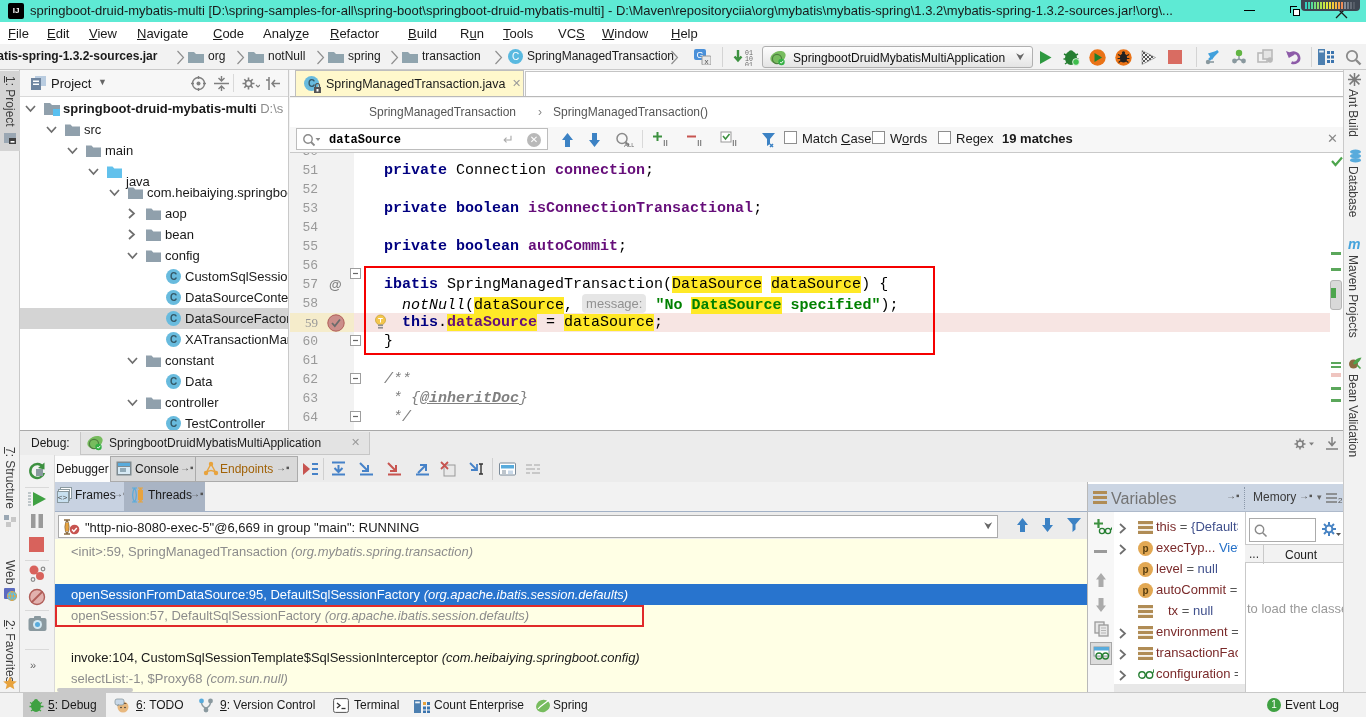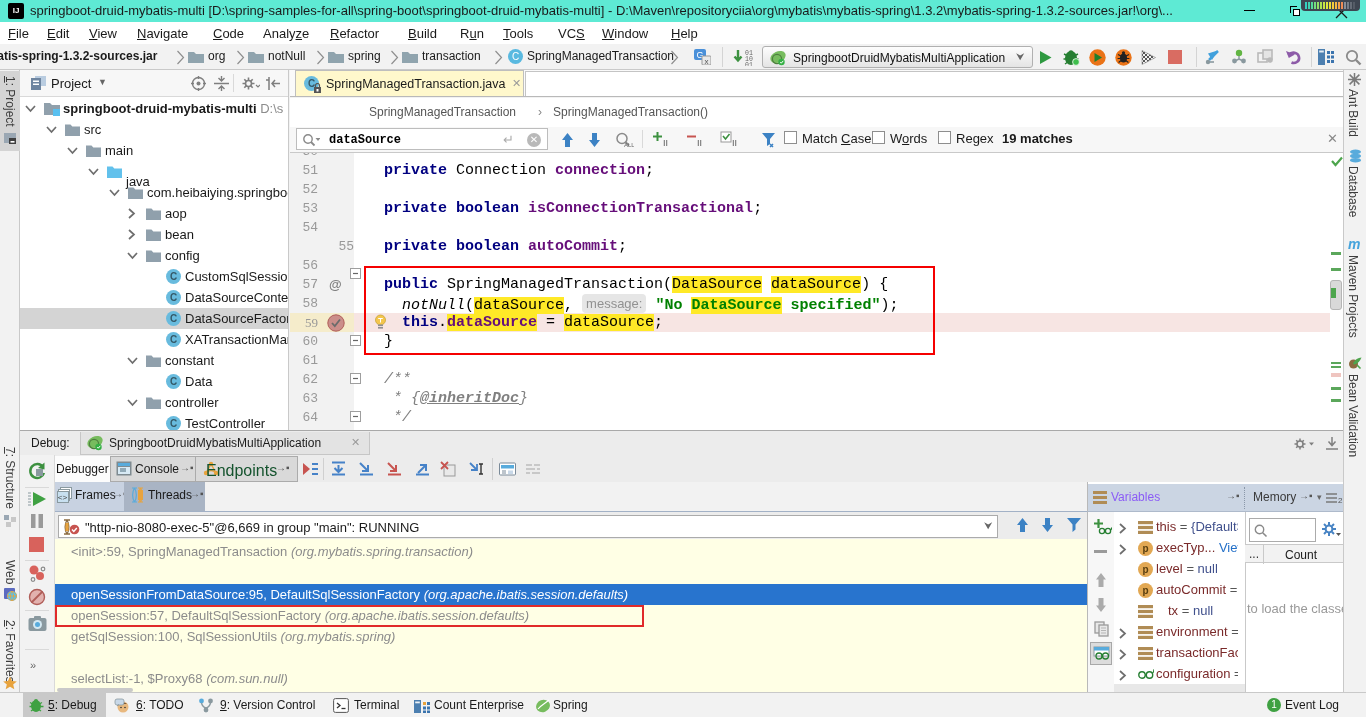--- a/index.html
+++ b/index.html
@@ -396,34 +396,34 @@
 <div class="abs" id="codearea" style="left:290px;top:153px;width:1040px;height:277px;background:#fff;overflow:hidden;">
   <div class="abs" style="left:0;top:0;width:64px;height:277px;background:#F2F2F2;"></div>
 
   <div class="abs" style="left:0;top:160px;width:64px;height:19px;background:#F5ECCB;"></div>
   <div class="abs" style="left:64px;top:160px;width:976px;height:19px;background:#F7E5E3;"></div>
   <div class="lnum" style="top:-11px;">50</div>
   <div class="lnum" style="top:8px;">51</div>
   <div class="lnum" style="top:27px;">52</div>
   <div class="lnum" style="top:46px;">53</div>
   <div class="lnum" style="top:65px;">54</div>
-  <div class="lnum" style="top:84px;margin-left:36px;">55</div>
+  <div class="lnum" style="top:84px;">55</div>
   <div class="lnum" style="top:103px;">56</div>
   <div class="lnum" style="top:122px;">57</div>
   <div class="lnum" style="top:141px;">58</div>
   <div class="lnum" style="top:160px;font-family:Liberation Serif, serif;">59</div>
   <div class="lnum" style="top:179px;">60</div>
   <div class="lnum" style="top:198px;">61</div>
   <div class="lnum" style="top:217px;">62</div>
   <div class="lnum" style="top:236px;">63</div>
   <div class="lnum" style="top:255px;">64</div>
   <div class="codeline" style="top:46px;">    <span class="kw">private</span> <span class="kw">boolean</span> <span class="fld">isConnectionTransactional</span>;</div>
   <div class="codeline" style="top:8px;">    <span class="kw">private</span> Connection <span class="fld">connection</span>;</div>
   <div class="codeline" style="top:84px;">    <span class="kw">private</span> <span class="kw">boolean</span> <span class="fld">autoCommit</span>;</div>
-  <div class="codeline" style="top:122px;">    <span class="kw">public</span> SpringManagedTransaction(<span class="hl">DataSource</span> <span class="hl">dataSource</span>) {</div>
+  <div class="codeline" style="top:122px;">    <span class="kw">ibatis</span> SpringManagedTransaction(<span class="hl">DataSource</span> <span class="hl">dataSource</span>) {</div>
   <div class="codeline" style="top:141px;">      <i>notNull</i>(<span class="hl">dataSource</span>, <span style="display:inline-block;background:#E6E6E6;border-radius:4px;color:#919191;font-family:'Liberation Sans';font-size:13px;vertical-align:1px;padding:0 4px;">message:</span> <span class="str">"No <span class="hl">DataSource</span> specified"</span>);</div>
   <div class="codeline" style="top:160px;">      <span class="kw">this</span>.<span class="fld hl">dataSource</span> = <span class="hl">dataSource</span>;</div>
   <div class="codeline" style="top:179px;">    }</div>
   <div class="codeline" style="top:217px;"><span class="cmt">    /**</span></div>
   <div class="codeline" style="top:236px;"><span class="cmt">     * {<b style="text-decoration:underline;">@inheritDoc</b>}</span></div>
   <div class="codeline" style="top:255px;"><span class="cmt">     */</span></div>
 
   <div class="abs" style="left:39px;top:124px;color:#808080;font-size:13px;font-weight:bold;">@</div>
   <svg class="abs" style="left:37px;top:161px;" width="18" height="18">
       <circle cx="9" cy="9" r="8.2" fill="#CB8E8A" stroke="#B05D58" stroke-width="1"></circle>
@@ -561,21 +561,21 @@
       <path d="M4 8 h6 M4 10 h6" stroke="#4A6A7A" stroke-width="1"></path>
     </svg>
   <span class="abs" style="left:115px;top:31px;font-size:12px;color:#1a1a1a;">Console</span>
   <span class="abs" style="left:160px;top:31px;font-size:10px;color:#555;">→▪</span>
   <svg class="abs" style="left:183px;top:30px;" width="16" height="15">
       <circle cx="3" cy="12" r="2.2" fill="#E8A33D"></circle>
       <circle cx="13" cy="12" r="2.2" fill="#E8A33D"></circle>
       <circle cx="8" cy="3" r="2.2" fill="#E8A33D"></circle>
       <path d="M3 12 L8 3 L13 12 M3 12 Q8 7 13 12" stroke="#E8A33D" stroke-width="1.4" fill="none"></path>
     </svg>
-  <span class="abs" style="left:186px;top:31px;font-size:16px;color:#14532d;">Endpoints</span>
+  <span class="abs" style="left:200px;top:31px;font-size:12px;color:#a16207;">Endpoints</span>
   <span class="abs" style="left:256px;top:31px;font-size:10px;color:#555;">→▪</span>
   <svg class="abs" style="left:282px;top:30px;" width="17" height="16">
       <path d="M1 2 L8 8 L1 14 z" fill="#C75450"></path>
       <path d="M10 3 h6 M10 8 h6 M10 13 h6" stroke="#4682C8" stroke-width="2"></path>
     </svg>
   <div class="abs" style="left:303px;top:27px;width:1px;height:22px;background:#D0D0D0;"></div>
   <svg class="abs" style="left:310px;top:30px;" width="17" height="16">
       <path d="M2 1.5 h13" stroke="#4682C8" stroke-width="2"></path>
       <path d="M8.5 4 v6 M4.5 7 L8.5 11 L12.5 7" stroke="#4682C8" stroke-width="2" fill="none"></path>
       <path d="M2 13.5 h13" stroke="#4682C8" stroke-width="2"></path>
@@ -648,34 +648,34 @@
     </svg>
   <svg class="abs" style="left:1046px;top:86px;" width="16" height="16">
       <path d="M1 1 h14 l-5.5 6.5 v5 l-3 2.5 v-7.5 z" fill="#3C82C4"></path>
     </svg>
 
   <div class="abs" style="left:35px;top:108px;width:1032px;height:154px;background:#FFFFE5;font-size:13px;color:#8C8C8C;">
     <div class="abs" style="left:16px;top:5px;white-space:nowrap;">&lt;init&gt;:59, SpringManagedTransaction <i>(org.mybatis.spring.transaction)</i></div>
     <div class="abs" style="left:0;top:44.5px;width:1032px;height:21.5px;background:#2874CE;"></div>
     <div class="abs" style="left:16px;top:48px;white-space:nowrap;color:#fff;">openSessionFromDataSource:95, DefaultSqlSessionFactory <i>(org.apache.ibatis.session.defaults)</i></div>
     <div class="abs" style="left:16px;top:69px;white-space:nowrap;">openSession:57, DefaultSqlSessionFactory <i>(org.apache.ibatis.session.defaults)</i></div>
-    <div class="abs" style="left:16px;top:90px;white-space:nowrap;">getSqlSession:100, SqlSessionUtils <i>(org.mybatis.spring)</i></div>
+    <div class="abs" style="left:16px;top:111px;white-space:nowrap;color:#1a1a1a;">invoke:104, CustomSqlSessionTemplate$SqlSessionInterceptor <i>(com.heibaiying.springboot.config)</i></div>
     <div class="abs" style="left:16px;top:132px;white-space:nowrap;">selectList:-1, $Proxy68 <i>(com.sun.null)</i></div>
     <div class="abs" style="left:0px;top:66px;width:589px;height:22px;border:2px solid #E02A2A;"></div>
     <div class="abs" style="left:2px;top:149px;width:76px;height:4px;background:#C9C9C9;border-radius:2px;"></div>
   </div>
 
   <div class="abs" style="left:1067px;top:51px;width:256px;height:211px;background:#fff;border-left:1px solid #B9B9B9;"></div>
   <div class="abs" style="left:1067px;top:53px;width:256px;height:28px;background:#CBD5E3;border-bottom:1px solid #AEBACB;border-left:1px solid #B9B9B9;"></div>
   <svg class="abs" style="left:1073px;top:60px;" width="14" height="13">
       <rect x="0" y="0" width="14" height="3" fill="#B08C55"></rect>
       <rect x="0" y="5" width="14" height="3" fill="#B08C55"></rect>
       <rect x="0" y="10" width="14" height="3" fill="#B08C55"></rect>
     </svg>
-  <span class="abs" style="left:1091px;top:59px;font-size:12px;color:#8b5cf6;">Variables</span>
+  <span class="abs" style="left:1091px;top:59px;font-size:16px;color:#737373;">Variables</span>
   <span class="abs" style="left:1206px;top:59px;font-size:10px;color:#555;">→▪</span>
   <div class="abs" style="left:1224px;top:56px;width:1px;height:22px;border-left:1px dotted #8A97A8;"></div>
   <span class="abs" style="left:1233px;top:59px;font-size:12px;color:#3a3a3a;">Memory</span>
   <span class="abs" style="left:1279px;top:59px;font-size:10px;color:#555;">→▪</span>
   <span class="abs" style="left:1297px;top:61px;font-size:9px;color:#666;">▾</span>
   <svg class="abs" style="left:1305px;top:61px;" width="20" height="12">
       <path d="M1 2 h11 M1 6 h11 M1 10 h11" stroke="#7A7A7A" stroke-width="1.6"></path>
       <text x="13" y="11" font-size="8" fill="#555" font-family="Liberation Sans">2</text>
     </svg>
 

